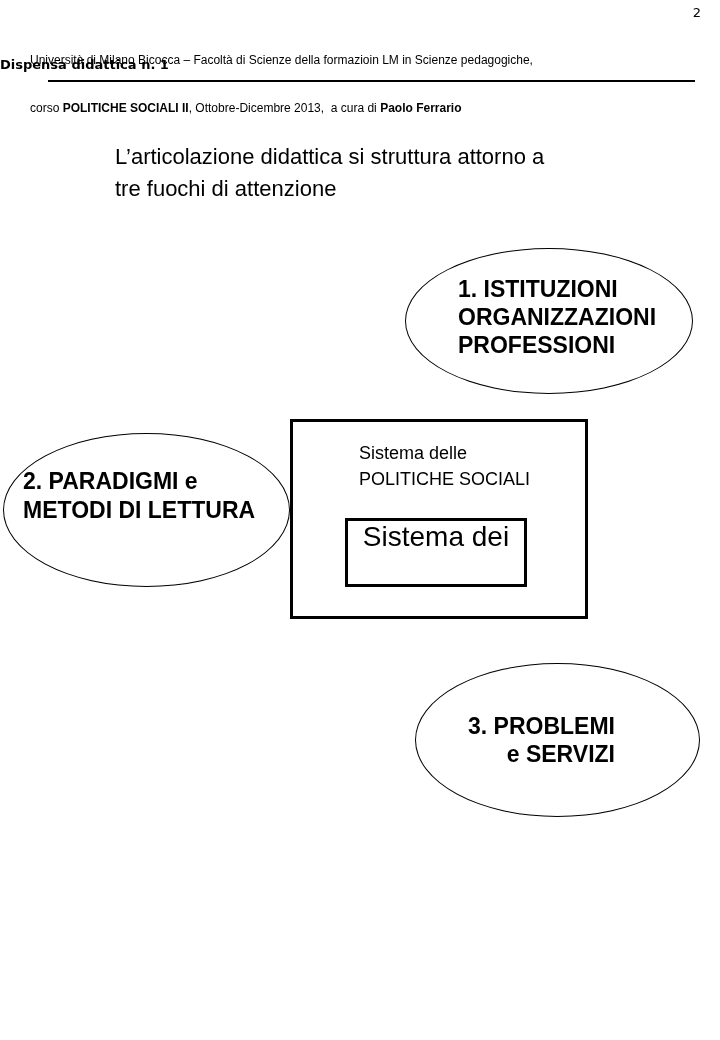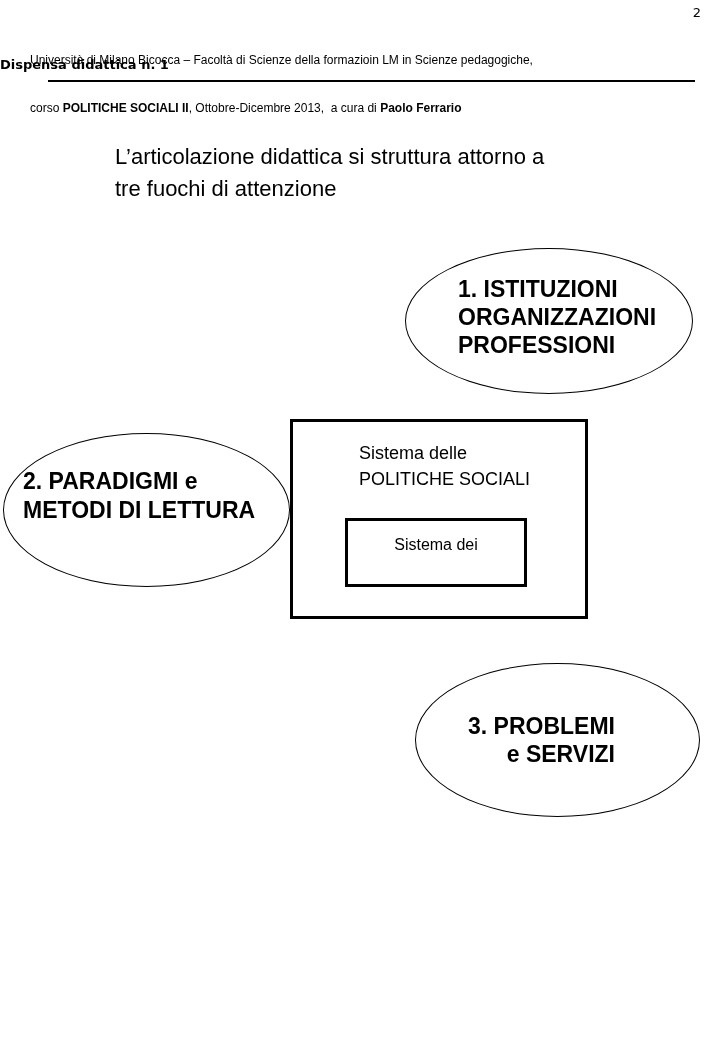--- a/index.html
+++ b/index.html
@@ -110,23 +110,23 @@
   .inner-box {
     position: absolute;
     left: 345px;
     top: 518px;
     width: 182px;
     height: 69px;
     border: 3px solid #000000;
     box-sizing: border-box;
     background: #ffffff;
     text-align: center;
-    font-size: 16px;
+    font-size: 28px;
     line-height: 26px;
-    padding-top: 11px;
+    padding-top: 3px;
   }
 </style>
 </head>
 <body>
 
 <div class="page">
 
   <div class="page-number">2</div>
 
   <div class="header">

